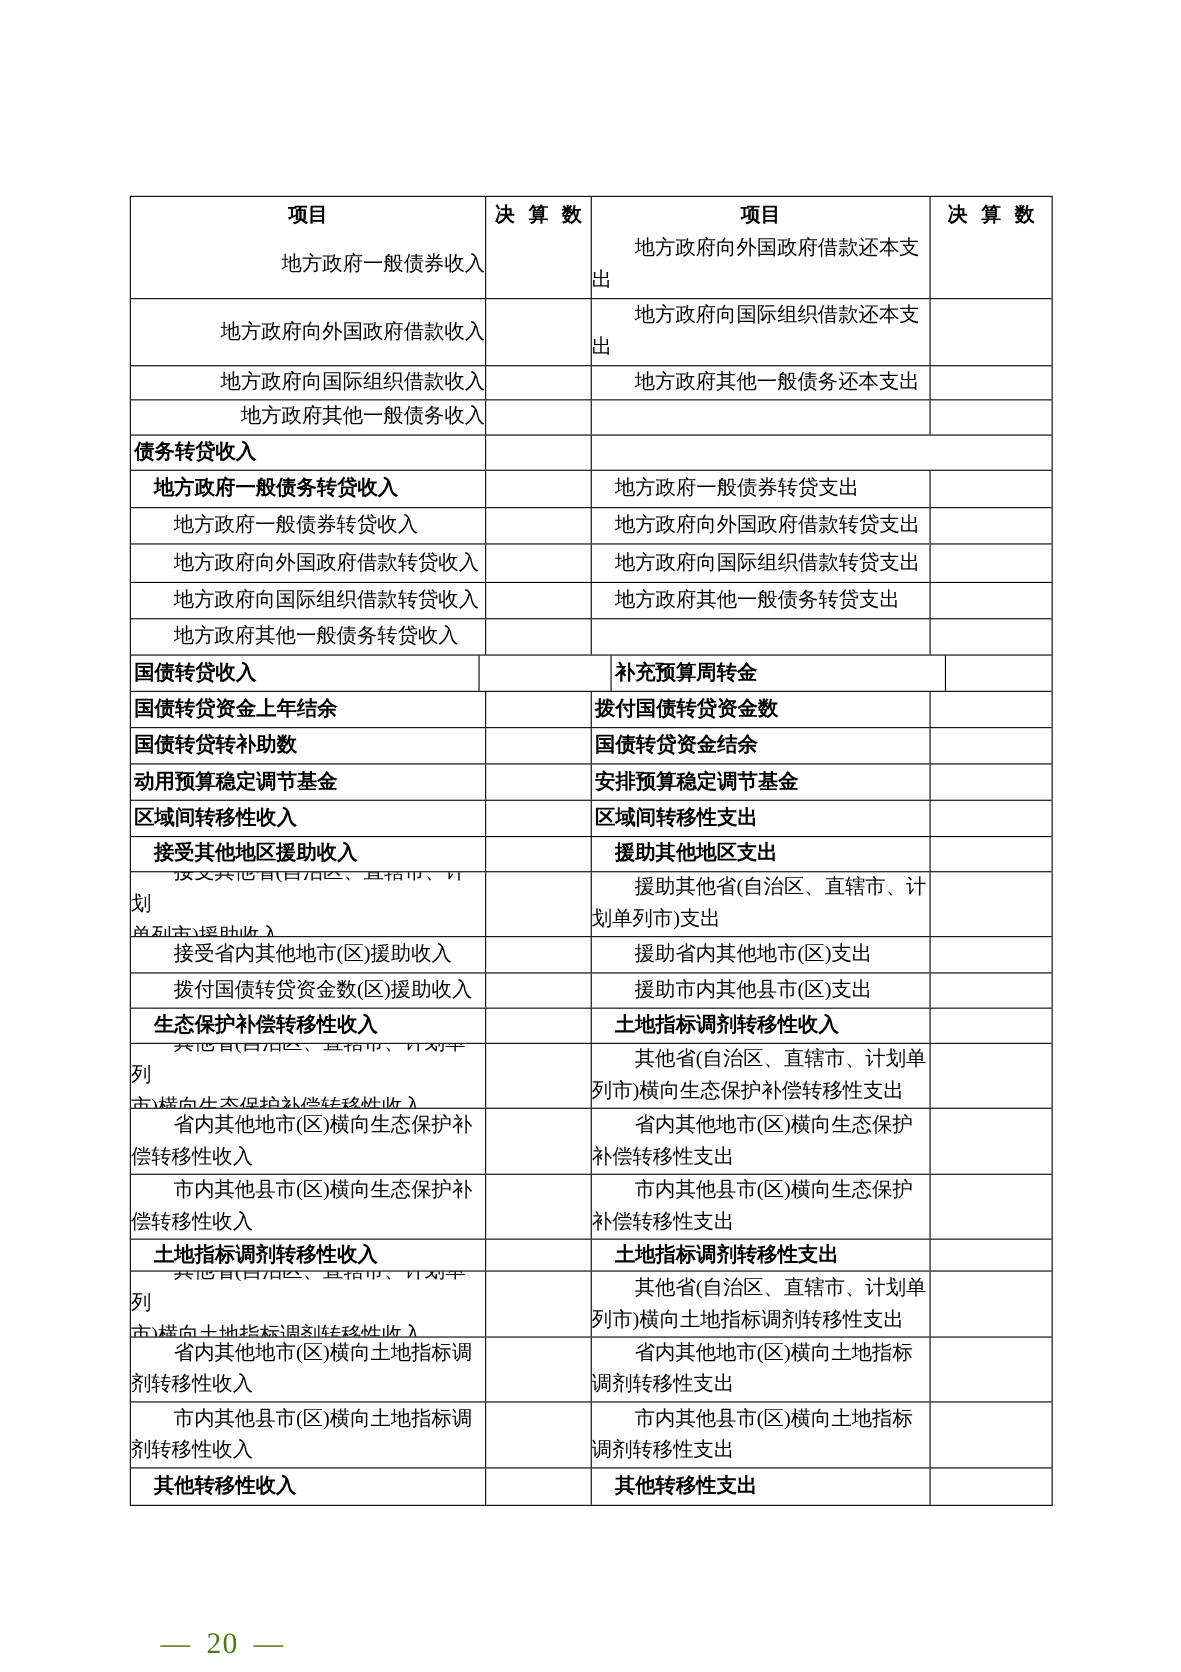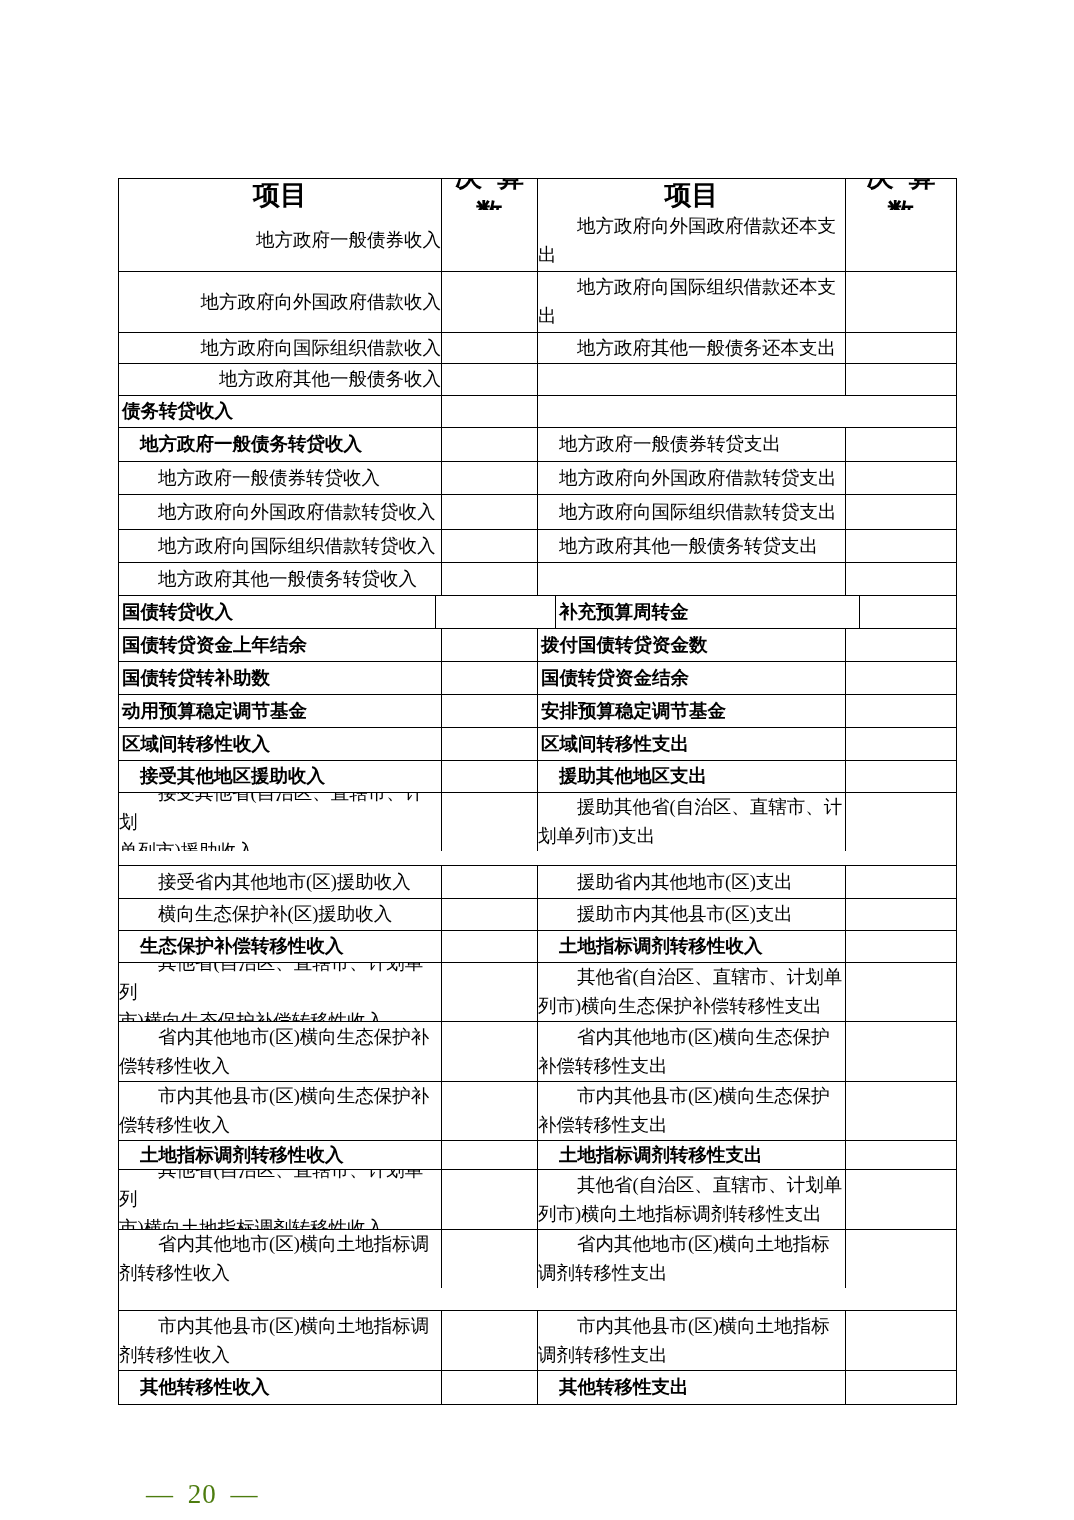--- a/index.html
+++ b/index.html
@@ -39,21 +39,21 @@
     white-space: pre-line;
   }
   .b { font-weight: bold; }
   .i0 { text-indent: 3px; }
   .i1 { text-indent: 21px; }
   .i2 { text-indent: 39px; }
   .i3 { text-indent: 56px; text-align: right; }
   .head-row { height: 31px; }
   .head-cell {
     justify-content: center;
-    font-size: 27px;
+    font-size: 18px;
     font-weight: bold;
   }
   .head-cell .hc-text { text-align: center; width: 100%; word-spacing: 8px; }
   .page-footer {
     position: absolute;
     left: 146px;
     top: 1479px;
     font-size: 27px;
     word-spacing: 6px;
     letter-spacing: 1px;
@@ -313,37 +313,37 @@
             <div class="cell-text"></div>
           </div>
           <div class="cell c3">
             <div class="cell-text i2">援助其他省(自治区、直辖市、计
 划单列市)支出</div>
           </div>
           <div class="cell c4">
             <div class="cell-text"></div>
           </div>
         </div>
-        <div class="t-row" style="height: 33px; margin-top: 14px;">
+        <div class="t-row" style="height: 33px;">
           <div class="cell c1">
             <div class="cell-text i2">接受省内其他地市(区)援助收入</div>
           </div>
           <div class="cell c2">
             <div class="cell-text"></div>
           </div>
           <div class="cell c3">
             <div class="cell-text i2">援助省内其他地市(区)支出</div>
           </div>
           <div class="cell c4">
             <div class="cell-text"></div>
           </div>
         </div>
         <div class="t-row" style="height: 32px;">
           <div class="cell c1">
-            <div class="cell-text i2">横向生态保护补(区)援助收入</div>
+            <div class="cell-text i2">拨付国债转贷资金数(区)援助收入</div>
           </div>
           <div class="cell c2">
             <div class="cell-text"></div>
           </div>
           <div class="cell c3">
             <div class="cell-text i2">援助市内其他县市(区)支出</div>
           </div>
           <div class="cell c4">
             <div class="cell-text"></div>
           </div>
@@ -449,21 +449,21 @@
             <div class="cell-text"></div>
           </div>
           <div class="cell c3">
             <div class="cell-text i2">省内其他地市(区)横向土地指标
 调剂转移性支出</div>
           </div>
           <div class="cell c4">
             <div class="cell-text"></div>
           </div>
         </div>
-        <div class="t-row" style="height: 60px; margin-top: 22px;">
+        <div class="t-row" style="height: 60px;">
           <div class="cell c1">
             <div class="cell-text i2">市内其他县市(区)横向土地指标调
 剂转移性收入</div>
           </div>
           <div class="cell c2">
             <div class="cell-text"></div>
           </div>
           <div class="cell c3">
             <div class="cell-text i2">市内其他县市(区)横向土地指标
 调剂转移性支出</div>

